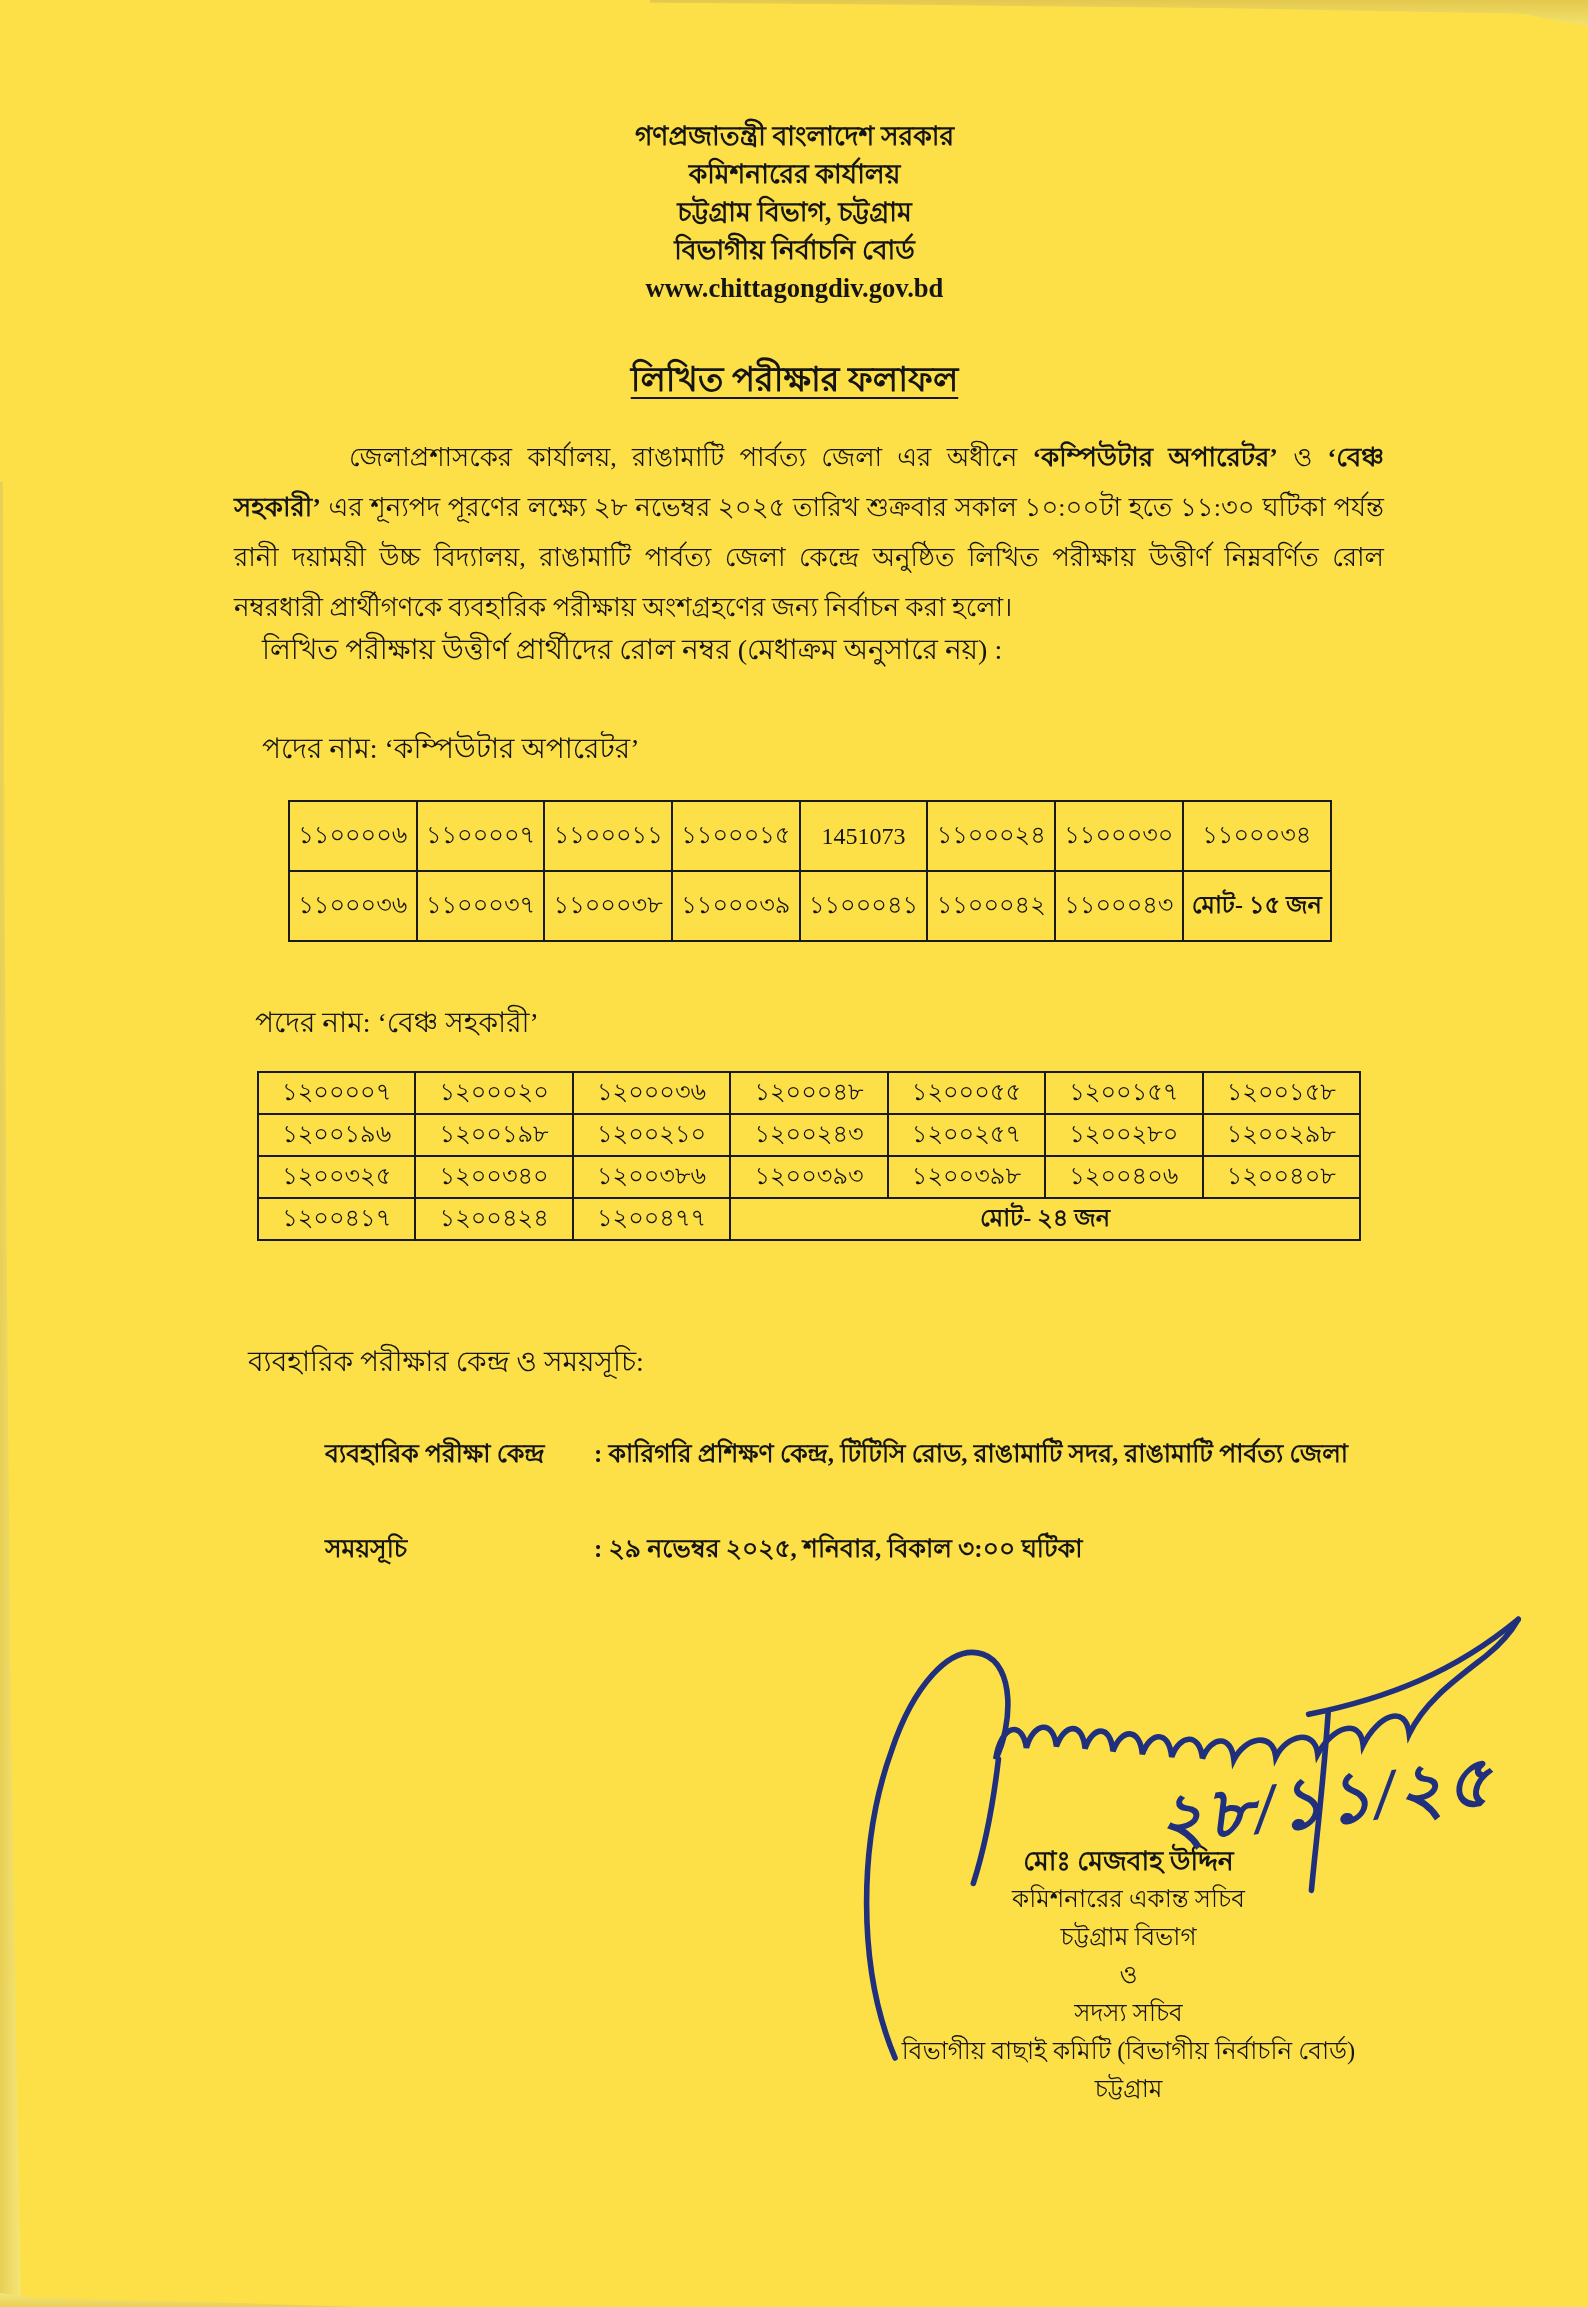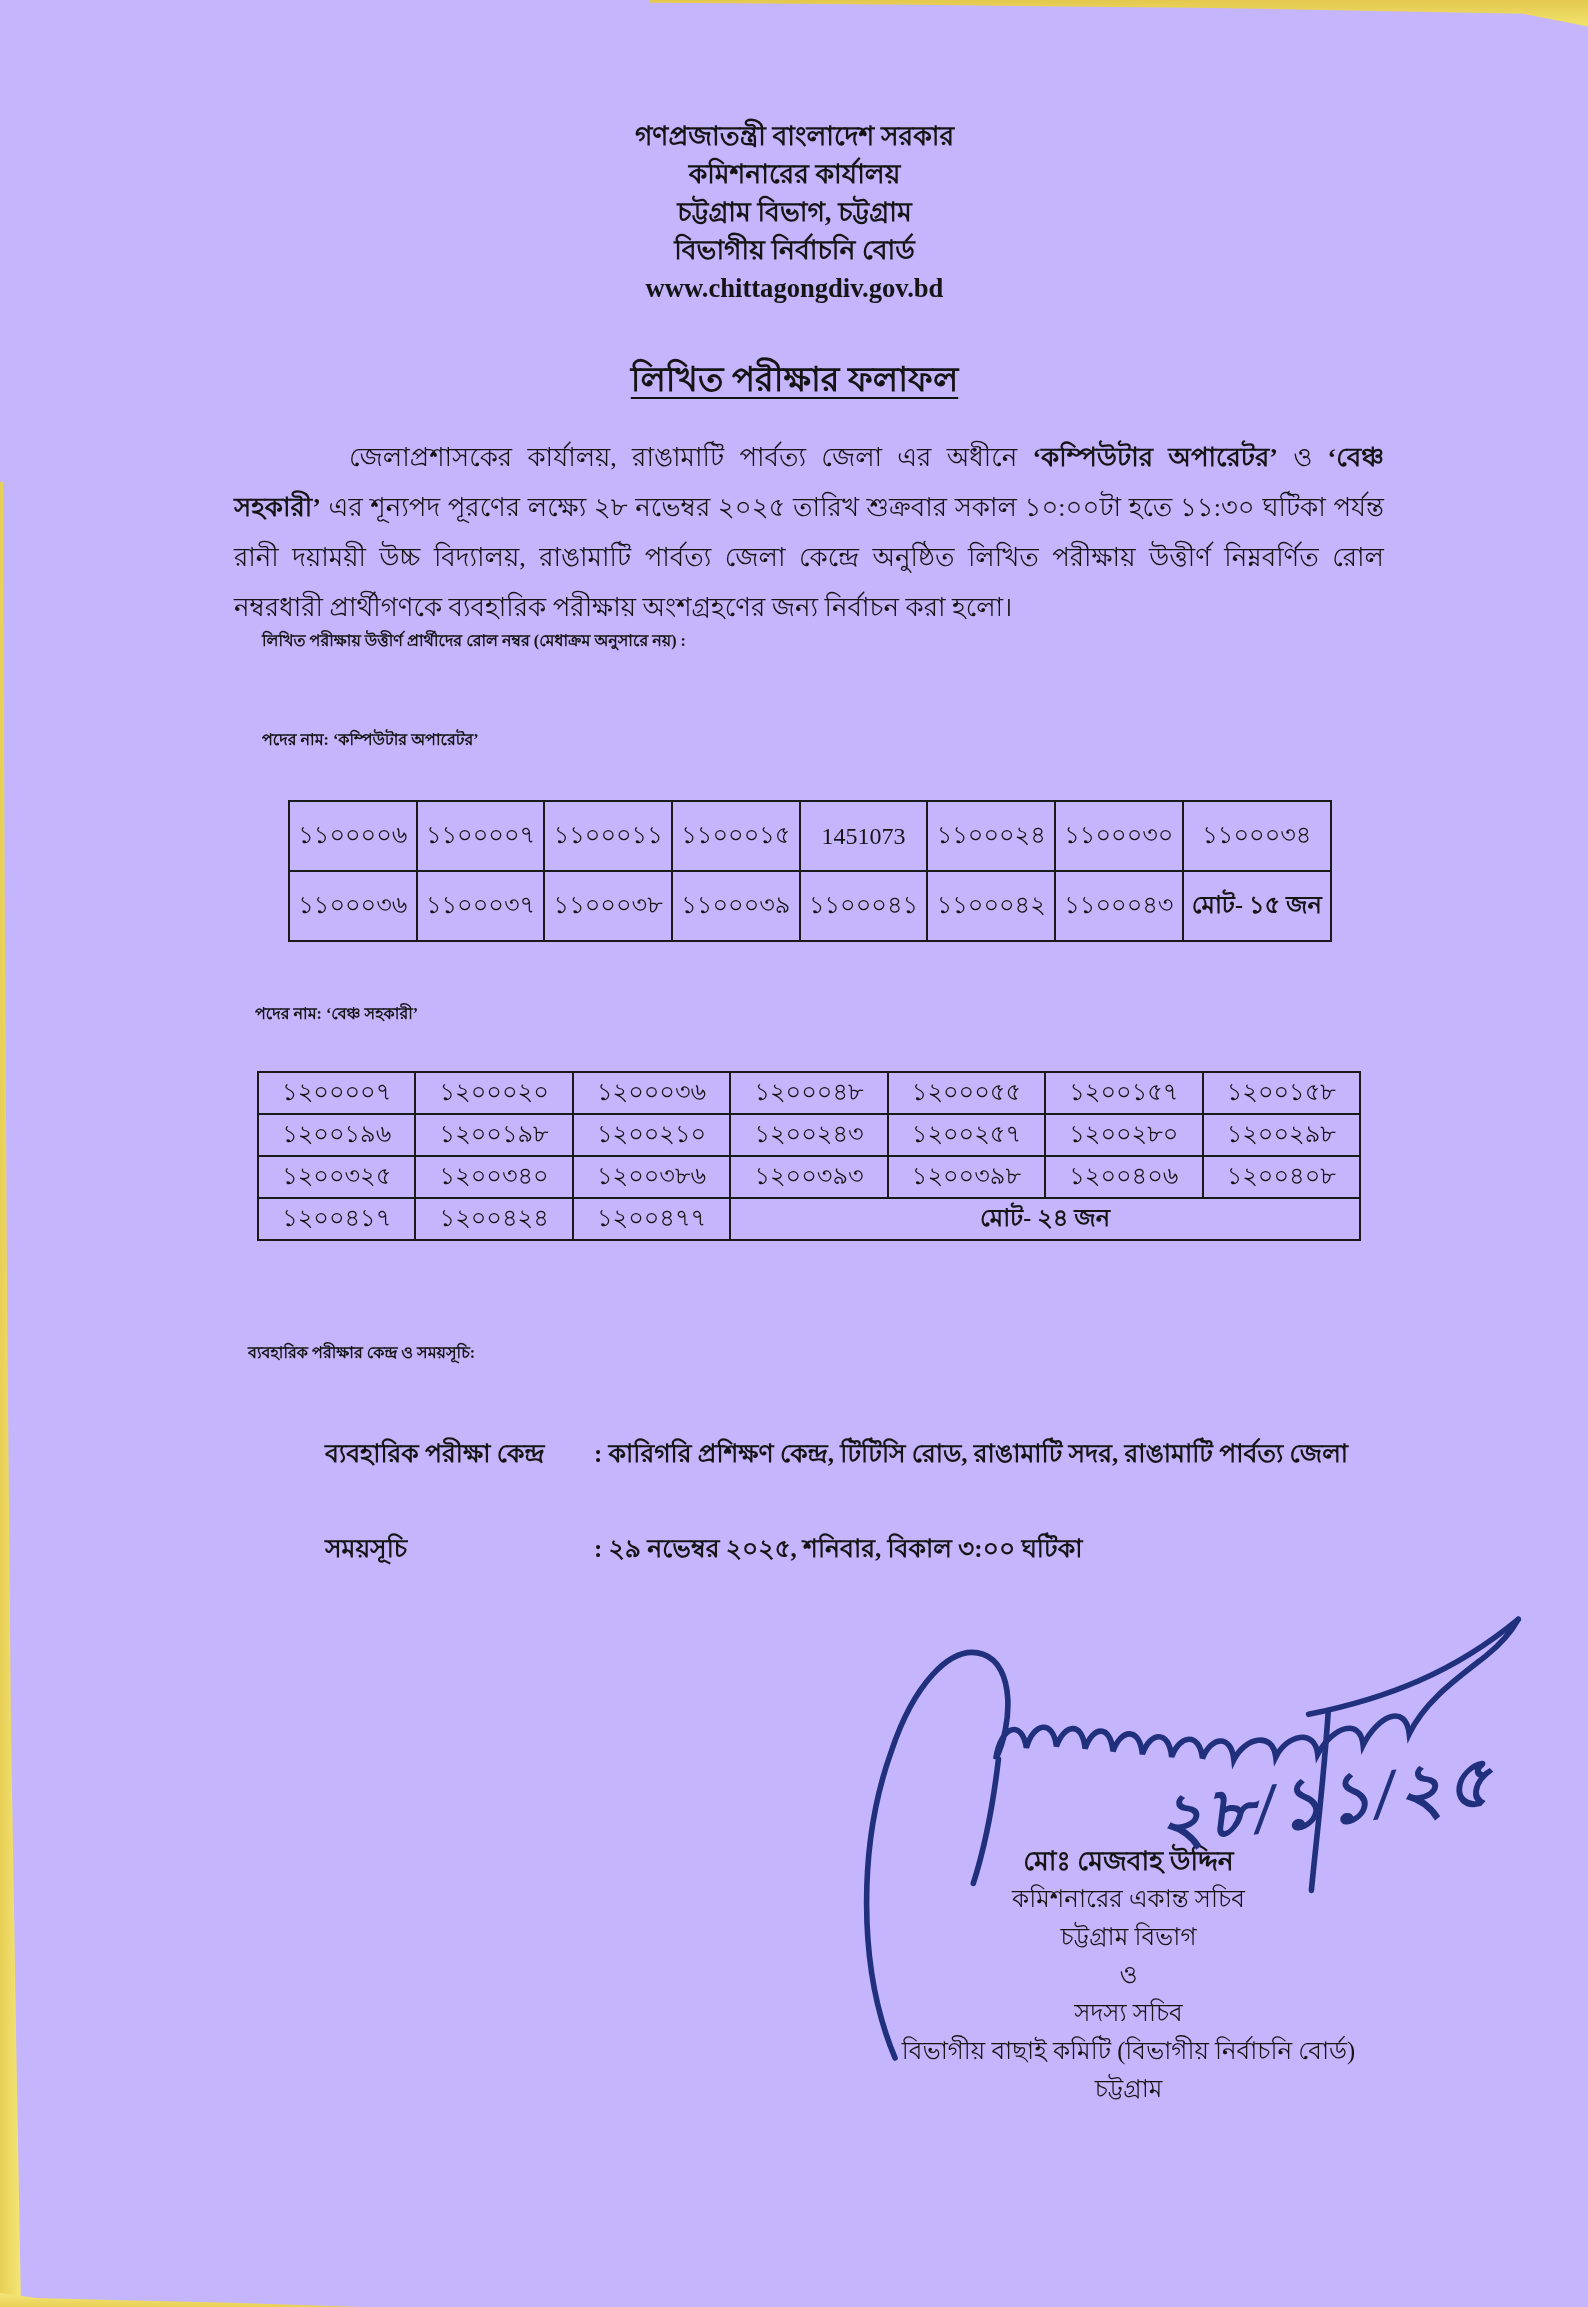--- a/index.html
+++ b/index.html
@@ -1,20 +1,20 @@
 <!DOCTYPE html>
 <html style="font-size:11.2px"><head>
 <meta charset="utf-8">
 <style>
   html,body{margin:0;padding:0;background:#d8d8d8;}
   .page{
     position:relative;
     width:1589px;height:2307px;
     margin:0 auto;
-    background:#c4b5fd;
+    background:#fde047;
     overflow:hidden;
     font-family:"Liberation Serif","DejaVu Serif",serif;
     color:#151515;
   }
   
   .edge{position:absolute;background:linear-gradient(90deg,#e8cf55,#f2e46e 55%,#f6ea84);z-index:5;}
   .edge-top{top:0;left:650px;right:0;height:26.6px;
     background:linear-gradient(180deg,#e4c84e,#f2e46e);
     clip-path:polygon(0 0,100% 0,100% 100%,93% 52%,60% 30%,28% 18%,0 10%);}
   .edge-left{left:0;top:482px;bottom:0;width:21px;
@@ -25,21 +25,21 @@
     clip-path:polygon(0 0,10% 35%,34% 52%,64% 70%,100% 100%,0 100%);}
   
   .center-head{position:absolute;top:117px;left:0;width:100%;text-align:center;
     font-size:26.6px;line-height:38px;font-weight:bold;}
   .center-head .url{text-underline-offset:4.2px;text-decoration-thickness:2.1px;}
   .doc-title{position:absolute;top:353px;left:0;width:100%;text-align:center;
     font-size:34px;font-weight:bold;text-decoration:underline;text-underline-offset:6.3px;text-decoration-thickness:2.1px;}
   .intro{position:absolute;top:407px;left:234px;width:1150px;
     font-size:26px;line-height:50px;text-align:justify;text-indent:115px;}
   .intro b{font-weight:bold;}
-  .h-line{position:absolute;font-weight:bold;font-size:16px;white-space:nowrap;}
+  .h-line{position:absolute;font-weight:normal;font-size:28px;white-space:nowrap;}
   .roll-heading{top:628px;left:262px;}
   .post1-heading{top:727px;left:262px;}
   .post2-heading{top:1001px;left:255px;}
   .practical-heading{top:1340px;left:248px;}
   
   table.rolls{position:absolute;border-collapse:collapse;table-layout:fixed;}
   table.rolls td{border:2.1px solid #1a1a1a;text-align:center;vertical-align:middle;
     font-size:24px;padding:0;}
   .t1{top:800px;left:288px;width:1044px;}
   .t1 td{height:68px;width:12.25%;}

